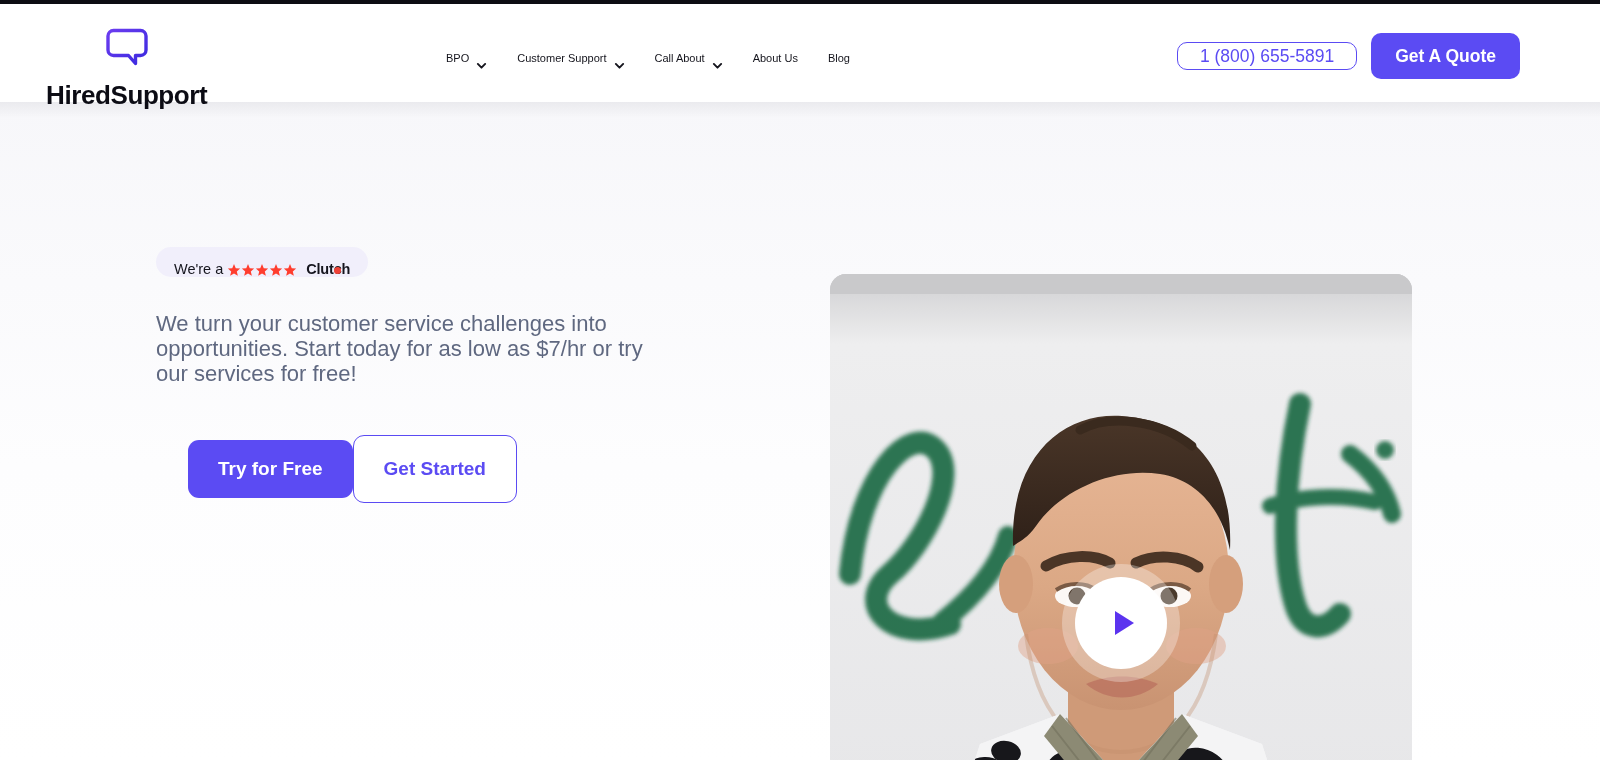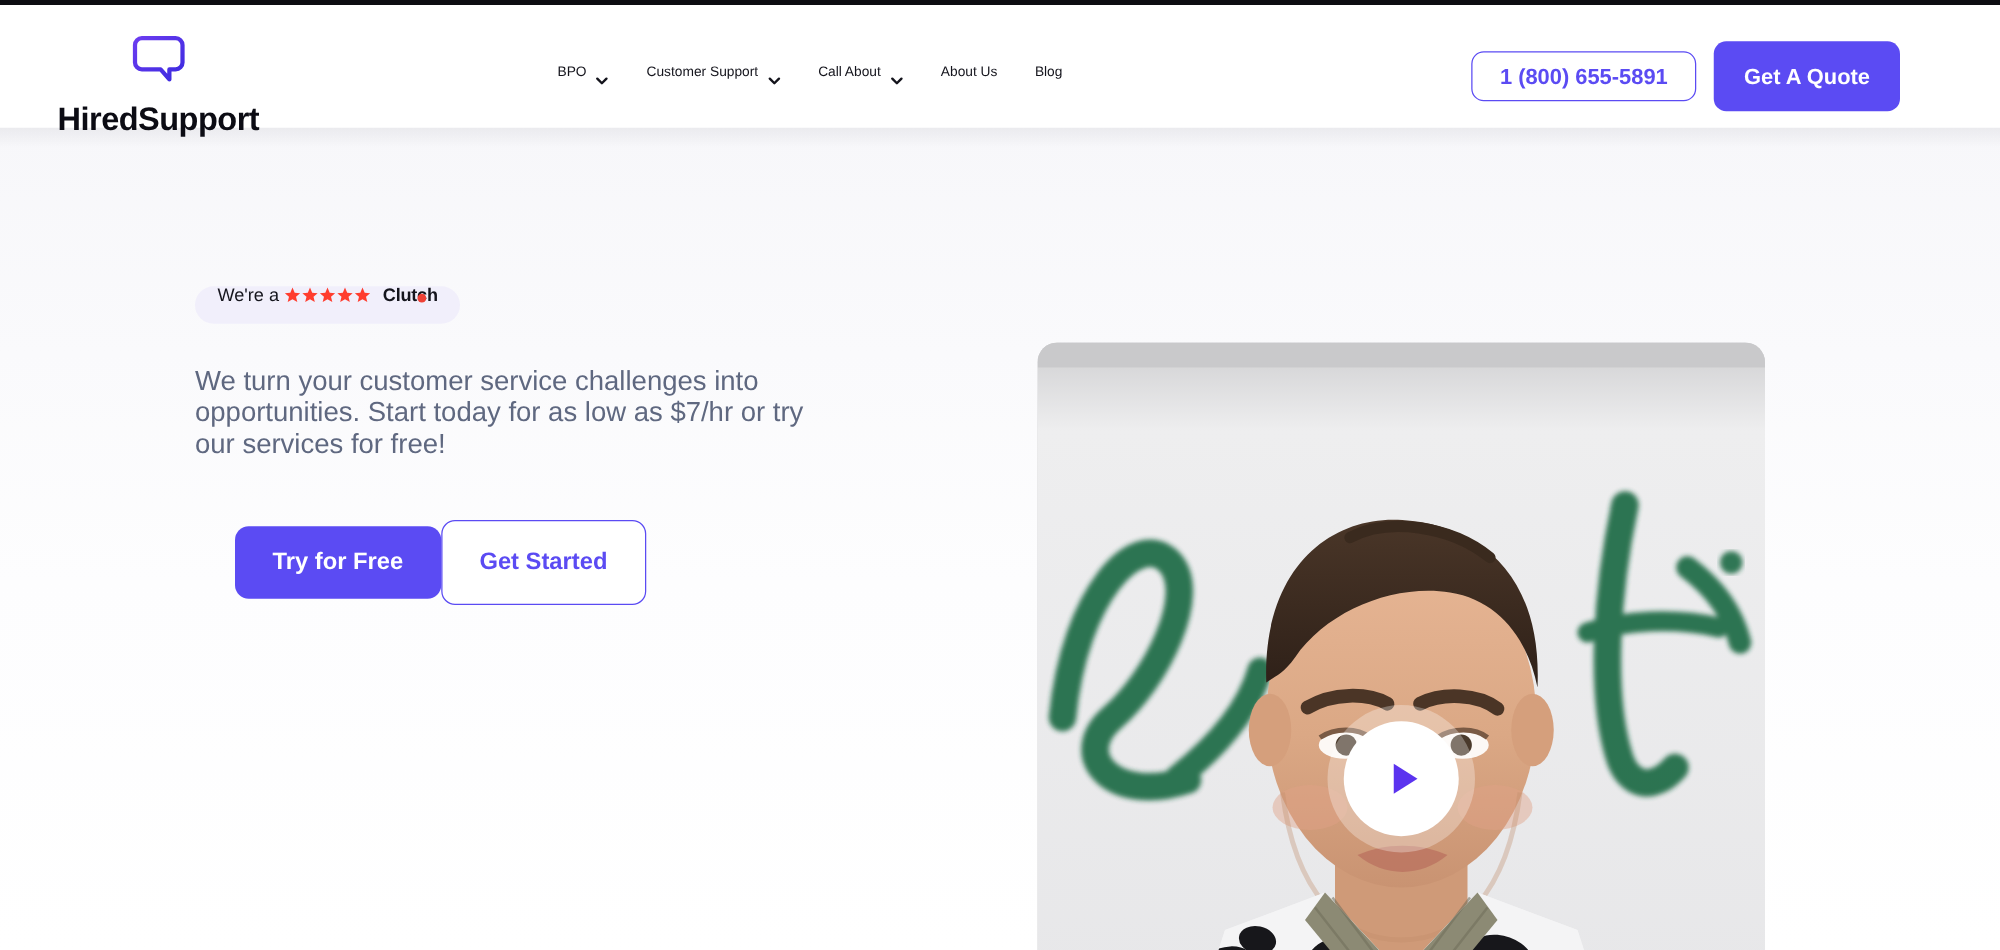--- a/index.html
+++ b/index.html
@@ -107,37 +107,37 @@
   
   .header-ctas {
     position: absolute;
     right: 80px;
     top: 29px;
     display: flex;
     align-items: center;
     gap: 14px;
   }
   .btn-phone {
-    height: 40px;
+    height: 28px;
     padding: 0 22px;
     border: 1.6px solid #5b4bf3;
     border-radius: 10px;
     background: #ffffff;
     color: #5b4bf3;
     font-size: 17.5px;
-    font-weight: 700;
+    font-weight: 400;
     font-family: "Liberation Sans", sans-serif;
     display: flex;
     align-items: center;
     justify-content: center;
     cursor: pointer;
     white-space: nowrap;
   }
   .btn-quote {
-    height: 56px;
+    height: 46px;
     padding: 0 24px;
     border: none;
     border-radius: 10px;
     background: #5b4bf3;
     color: #ffffff;
     font-size: 17.5px;
     font-weight: 700;
     font-family: "Liberation Sans", sans-serif;
     display: flex;
     align-items: center;
@@ -158,30 +158,31 @@
   .hero-left {
     position: absolute;
     left: 156px;
     top: 126px;
     width: 640px;
   }
 
   
   .badge {
     display: inline-flex;
-    align-items: flex-start;
+    align-items: flex-end;
     gap: 0px;
     background: #f1effb;
     border-radius: 999px;
     height: 30px;
     padding: 0 18px;
     font-size: 14.5px;
     color: #15151d;
     white-space: nowrap;
     cursor: pointer;
+    margin-top: 19px;
   }
   .badge-stars {
     display: inline-flex;
     gap: 0px;
     margin: 0 5px 0 4px;
     position: relative;
     top: 0px;
   }
   .badge-stars svg { display: block; }
   .clutch {

